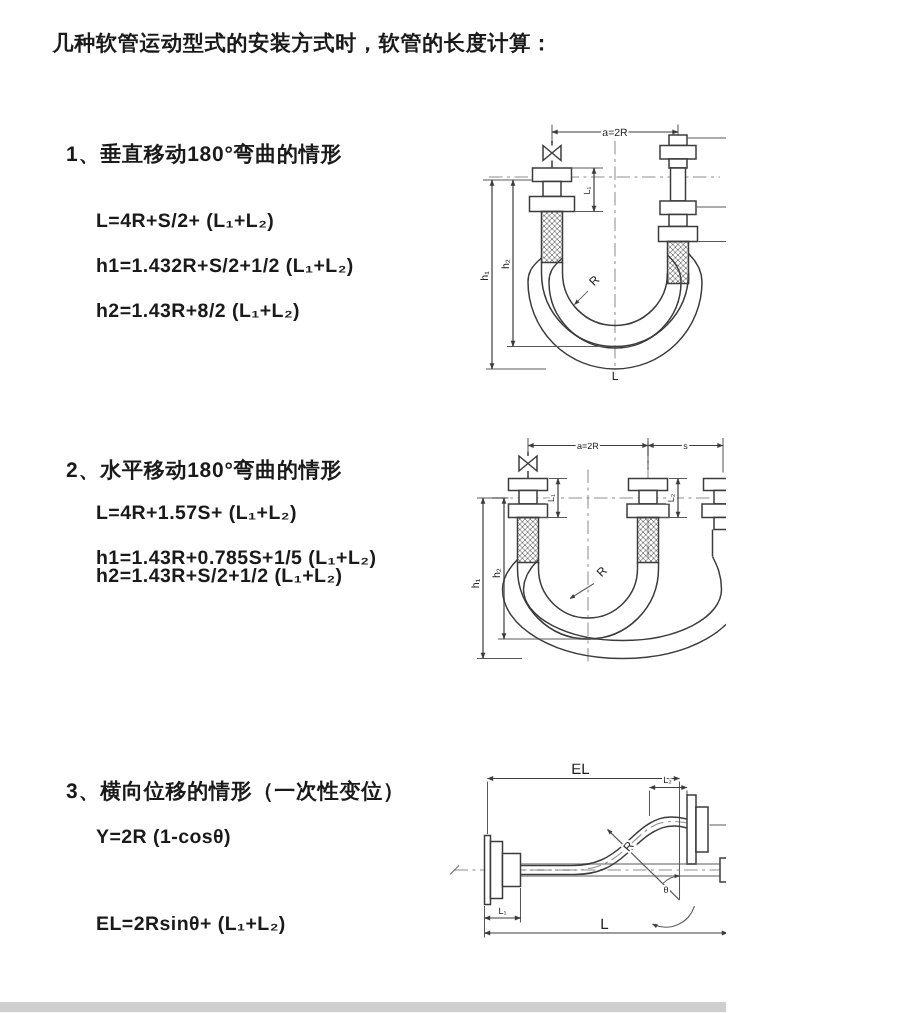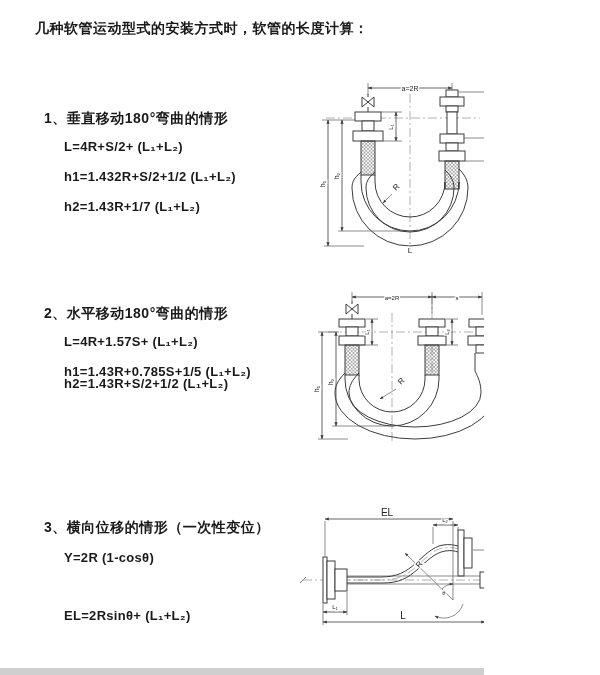--- a/index.html
+++ b/index.html
@@ -23,24 +23,24 @@
   .fig text.f10{font-size:10px;}
   .edge-strip{position:absolute;left:0;bottom:0;width:600px;height:7px;background:#cfcfcf;}
 </style>
 </head>
 <body>
 
 <div class="page">
 
   <div class="abs doc-title" style="left:35px;top:20px">几种软管运动型式的安装方式时，软管的长度计算：</div>
 
-  <div class="abs sec-heading" style="left:44px;top:110px">1、垂直移动180°弯曲的情形</div>
+  <div class="abs sec-heading" style="left:44px;top:94px">1、垂直移动180°弯曲的情形</div>
   <div class="abs formula" style="left:64px;top:139px">L=4R+S/2+ (L₁+L₂)</div>
   <div class="abs formula" style="left:64px;top:169px">h1=1.432R+S/2+1/2 (L₁+L₂)</div>
-  <div class="abs formula" style="left:64px;top:199px">h2=1.43R+1/7 (L₁+L₂)</div>
+  <div class="abs formula" style="left:64px;top:199px">h2=1.43R+8/2 (L₁+L₂)</div>
 
   <div class="abs sec-heading" style="left:44px;top:305px">2、水平移动180°弯曲的情形</div>
   <div class="abs formula" style="left:64px;top:334px">L=4R+1.57S+ (L₁+L₂)</div>
   <div class="abs formula" style="left:64px;top:364px">h1=1.43R+0.785S+1/5 (L₁+L₂)</div>
   <div class="abs formula" style="left:64px;top:376px">h2=1.43R+S/2+1/2 (L₁+L₂)</div>
 
   <div class="abs sec-heading" style="left:44px;top:519px">3、横向位移的情形（一次性变位）</div>
   <div class="abs formula" style="left:64px;top:550px">Y=2R (1-cosθ)</div>
   <div class="abs formula" style="left:64px;top:608px">EL=2Rsinθ+ (L₁+L₂)</div>
 

